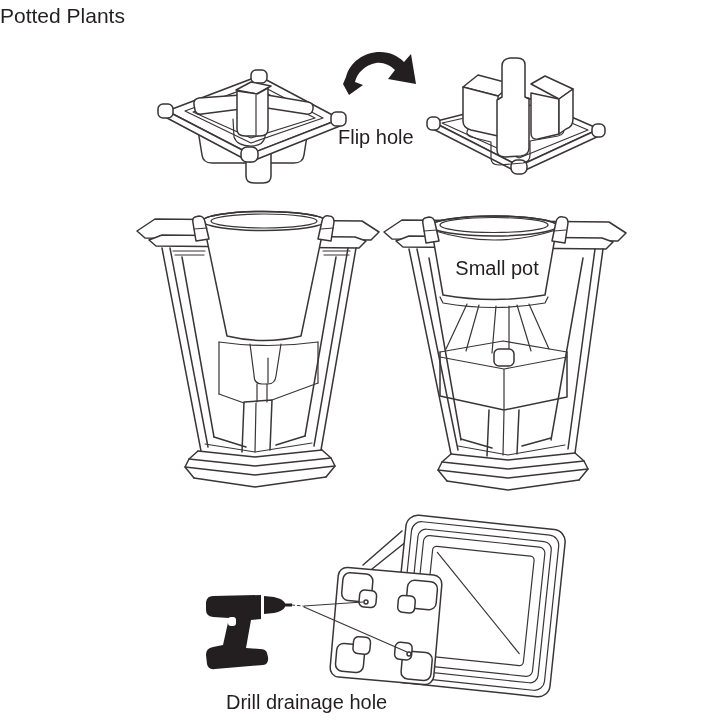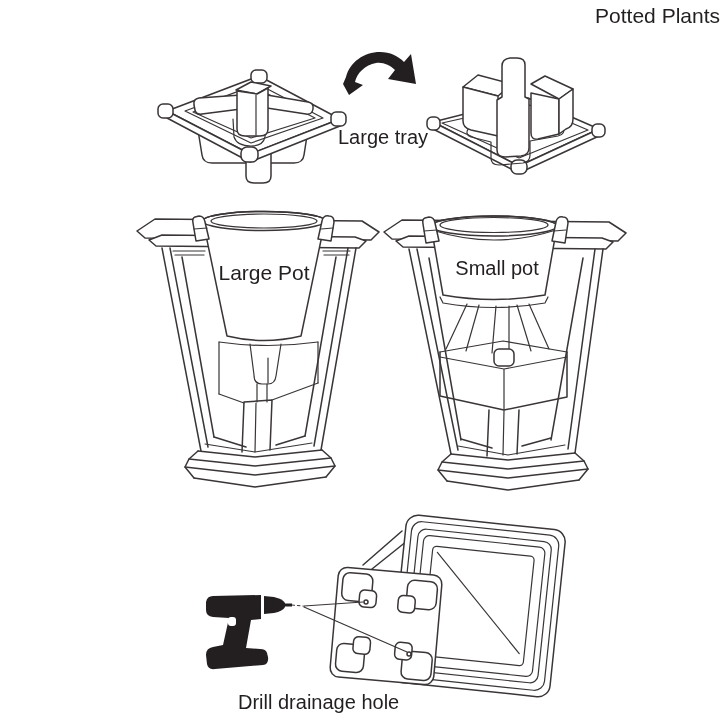--- a/index.html
+++ b/index.html
@@ -10,26 +10,26 @@
     font-family:"Liberation Sans", sans-serif;color:var(--ink);
   }
   .stage{position:absolute;inset:0;}
   svg.art{position:absolute;left:0;top:0;}
   svg.art .s{fill:none;stroke:var(--line);stroke-width:1.5;stroke-linejoin:round;stroke-linecap:round;}
   svg.art .t{fill:none;stroke:var(--line);stroke-width:1.2;stroke-linejoin:round;stroke-linecap:round;}
   svg.art .w{fill:#fff;stroke:var(--line);stroke-width:1.5;stroke-linejoin:round;stroke-linecap:round;}
   svg.art .k{fill:var(--ink);stroke:none;}
   svg.art .wn{fill:#fff;stroke:none;}
   .lbl{position:absolute;white-space:nowrap;color:var(--ink);}
-  .title{left:0;right:0;top:4px;text-align:right;font-size:21px;}
+  .title{left:0;right:0;top:4px;text-align:left;font-size:21px;}
   .flip-label{left:338px;top:126px;font-size:20px;}
   .pot-label{transform:translateX(-50%);font-size:21px;}
   .large-label{left:264px;top:261px;}
   .small-label{left:497px;top:257px;font-size:20px;text-align:center;}
-  .drill-label{left:238px;top:691px;font-size:20px;}
+  .drill-label{left:226px;top:691px;font-size:20px;}
 </style>
 </head>
 <body>
 
 <div class="stage">
 
   <div class="lbl title">Potted Plants</div>
 
   <svg class="art" width="720" height="720" viewBox="0 0 720 720">
 
@@ -184,17 +184,16 @@
       <path class="t" d="M304,606 L363,602 M304,607 L407,652"></path>
     </g>
     <g>
       <path class="k" d="M213,596 Q207,596 206,602 L206,610 Q206,616 213,617 L229,618 L223,645 L213,647 Q206,648 206,655 L207,664 Q208,670 215,669 L263,665 Q269,664 268,657 L267,653 Q266,649 260,649 L246,648 L251,620 L261,619 L261,595 Z"></path>
       <rect class="wn" x="228" y="617" width="8" height="9" rx="3"></rect>
       <path class="k" d="M264,596 L274,597 Q283,599 285,603 L285,607 Q283,611 274,613 L264,614 Z"></path>
       <rect class="k" x="285" y="603.5" width="7" height="3"></rect>
     </g>
   </svg>
 
-  <div class="lbl flip-label">Large tray</div>
-  <div class="lbl pot-label large-label">Large Pot</div>
+  <div class="lbl flip-label">Flip hole</div>
   <div class="lbl pot-label small-label">Small pot</div>
   <div class="lbl drill-label">Drill drainage hole</div>
 </div>
 
 </body></html>

